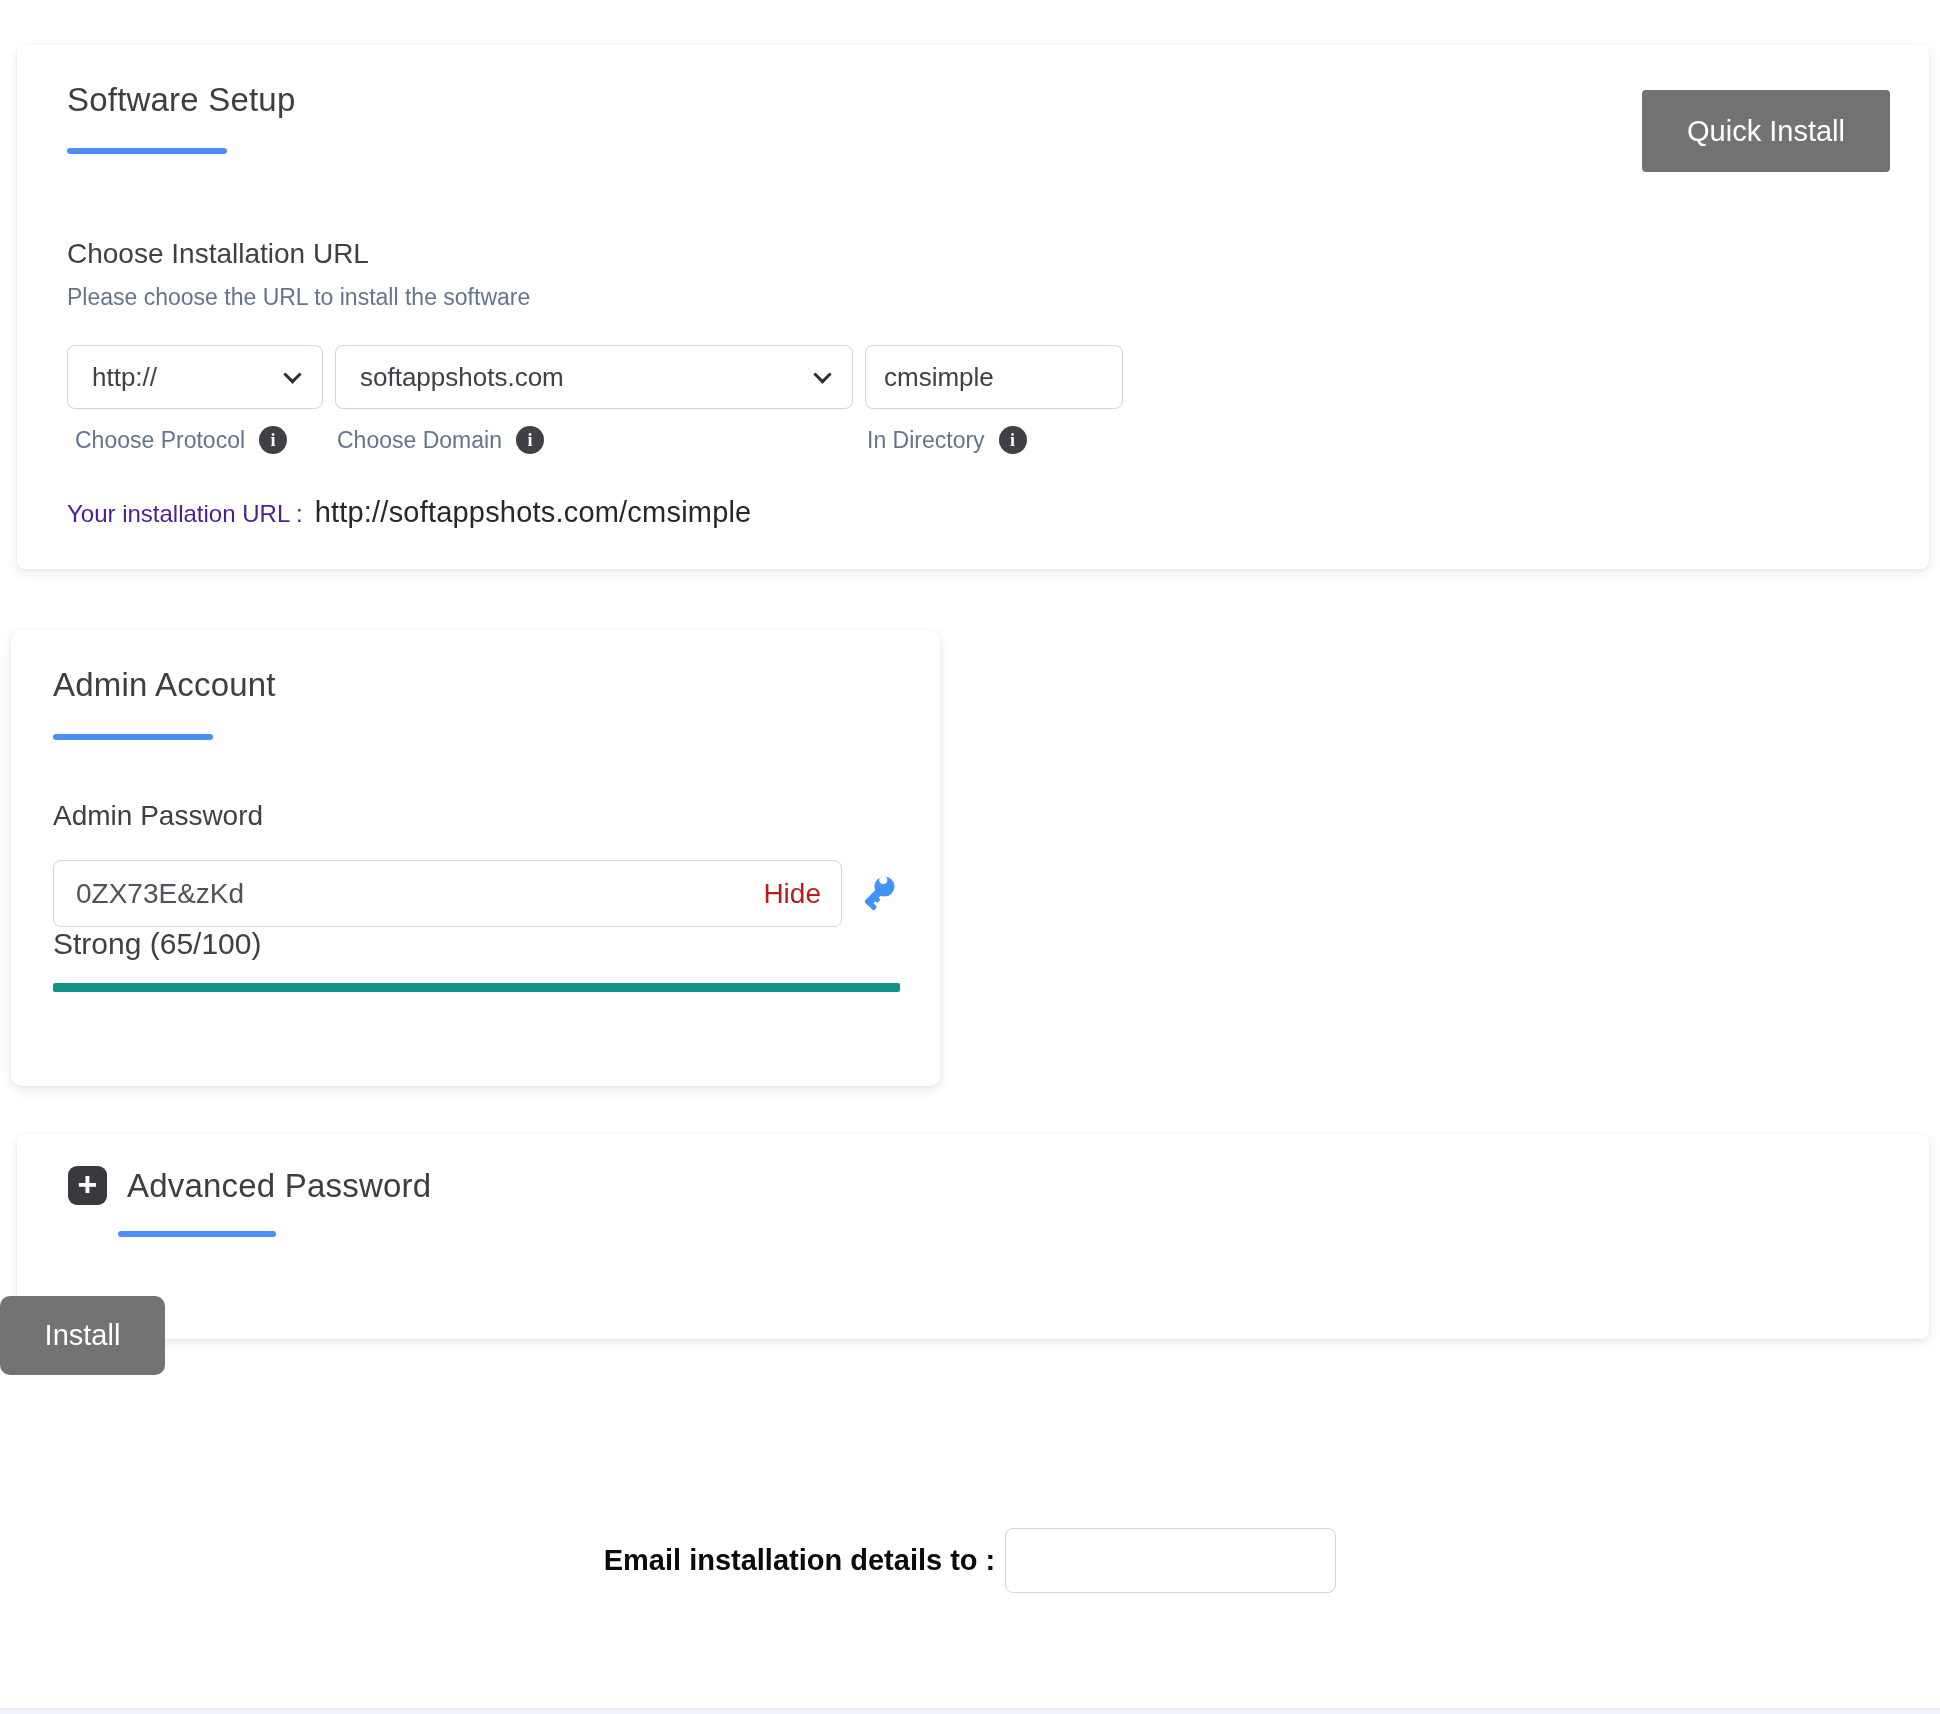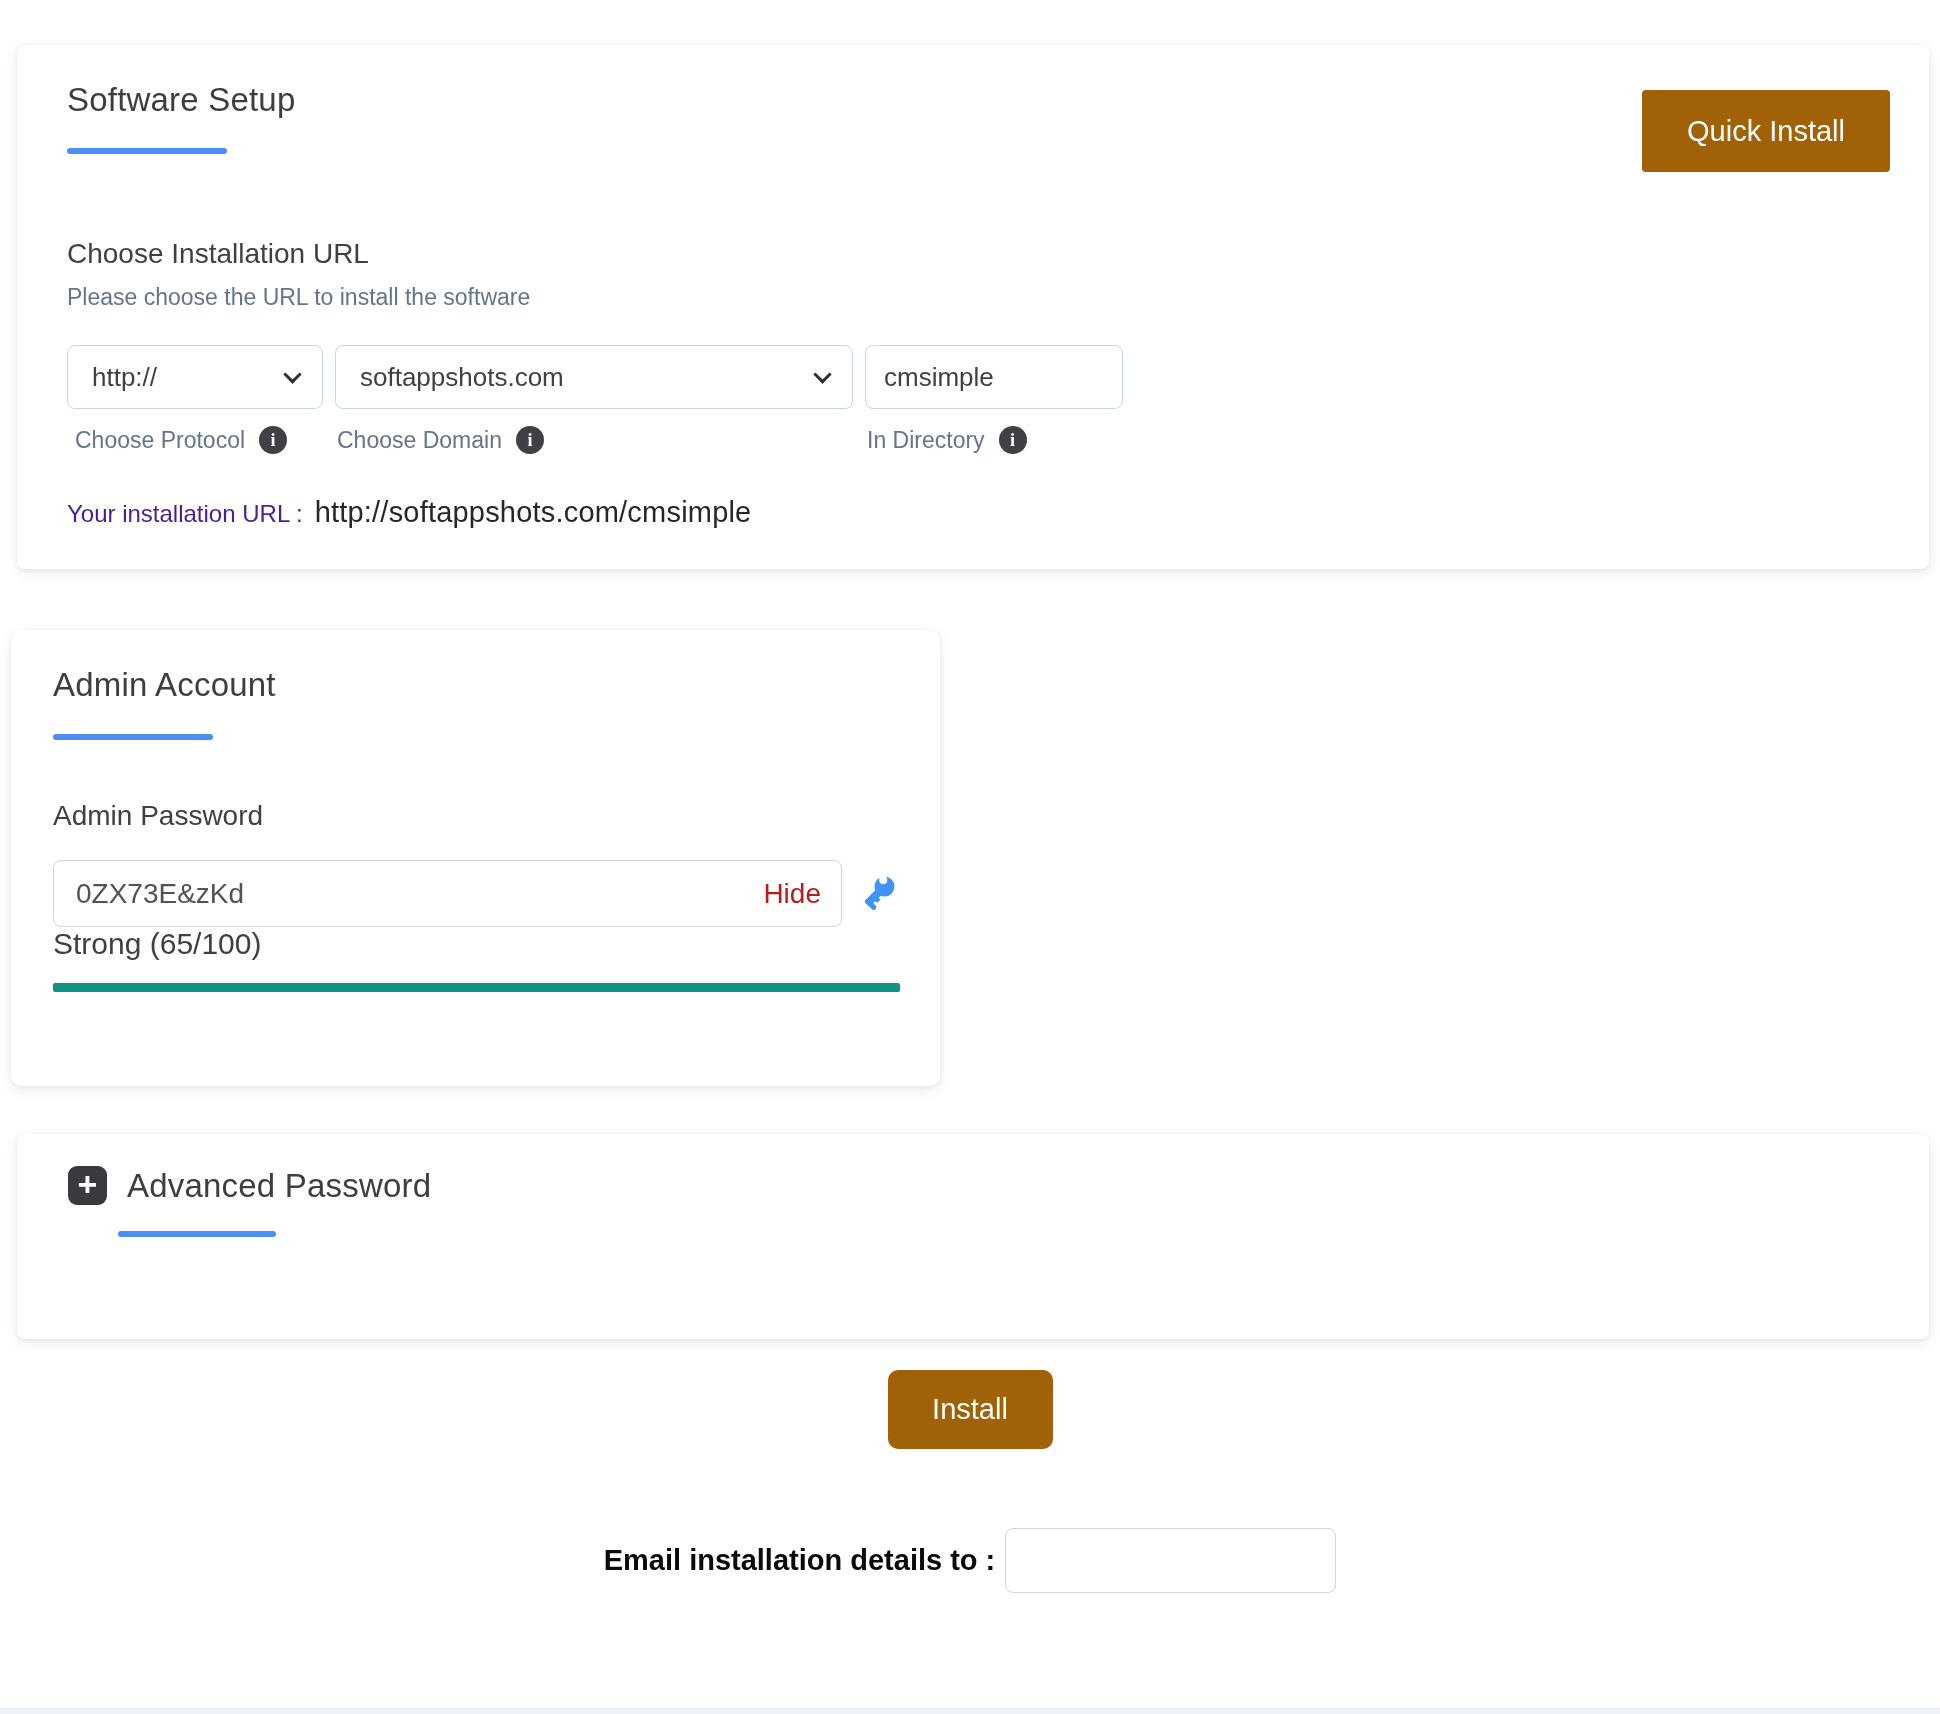--- a/index.html
+++ b/index.html
@@ -37,21 +37,21 @@
     letter-spacing: 0.2px;
   }
   .accent-underline {
     height: 6px;
     width: 160px;
     background: #4c8df6;
     border-radius: 3px;
     margin-top: 29px;
   }
   .btn {
-    background: #a16207;
+    background: #737373;
     color: #ffffff;
     border: none;
     border-radius: 4px;
     font-family: "Liberation Sans", sans-serif;
     cursor: pointer;
   }
   .btn-quick-install {
     width: 248px; height: 82px;
     font-size: 29px;
     margin-top: 9px;
@@ -237,24 +237,23 @@
   }
   .card-advanced .accent-underline {
     margin-left: 50px;
     margin-top: 26px;
     width: 158px;
   }
 
   
   .install-row {
     position: absolute;
-    left: 0; top: 1370px;
+    left: 0; top: 1296px;
     width: 100%;
     display: flex;
-    justify-content: center;
   }
   .btn-install {
     width: 165px; height: 79px;
     border-radius: 10px;
     font-size: 29px;
   }
   .email-row {
     position: absolute;
     left: 0; top: 1528px;
     width: 100%;

